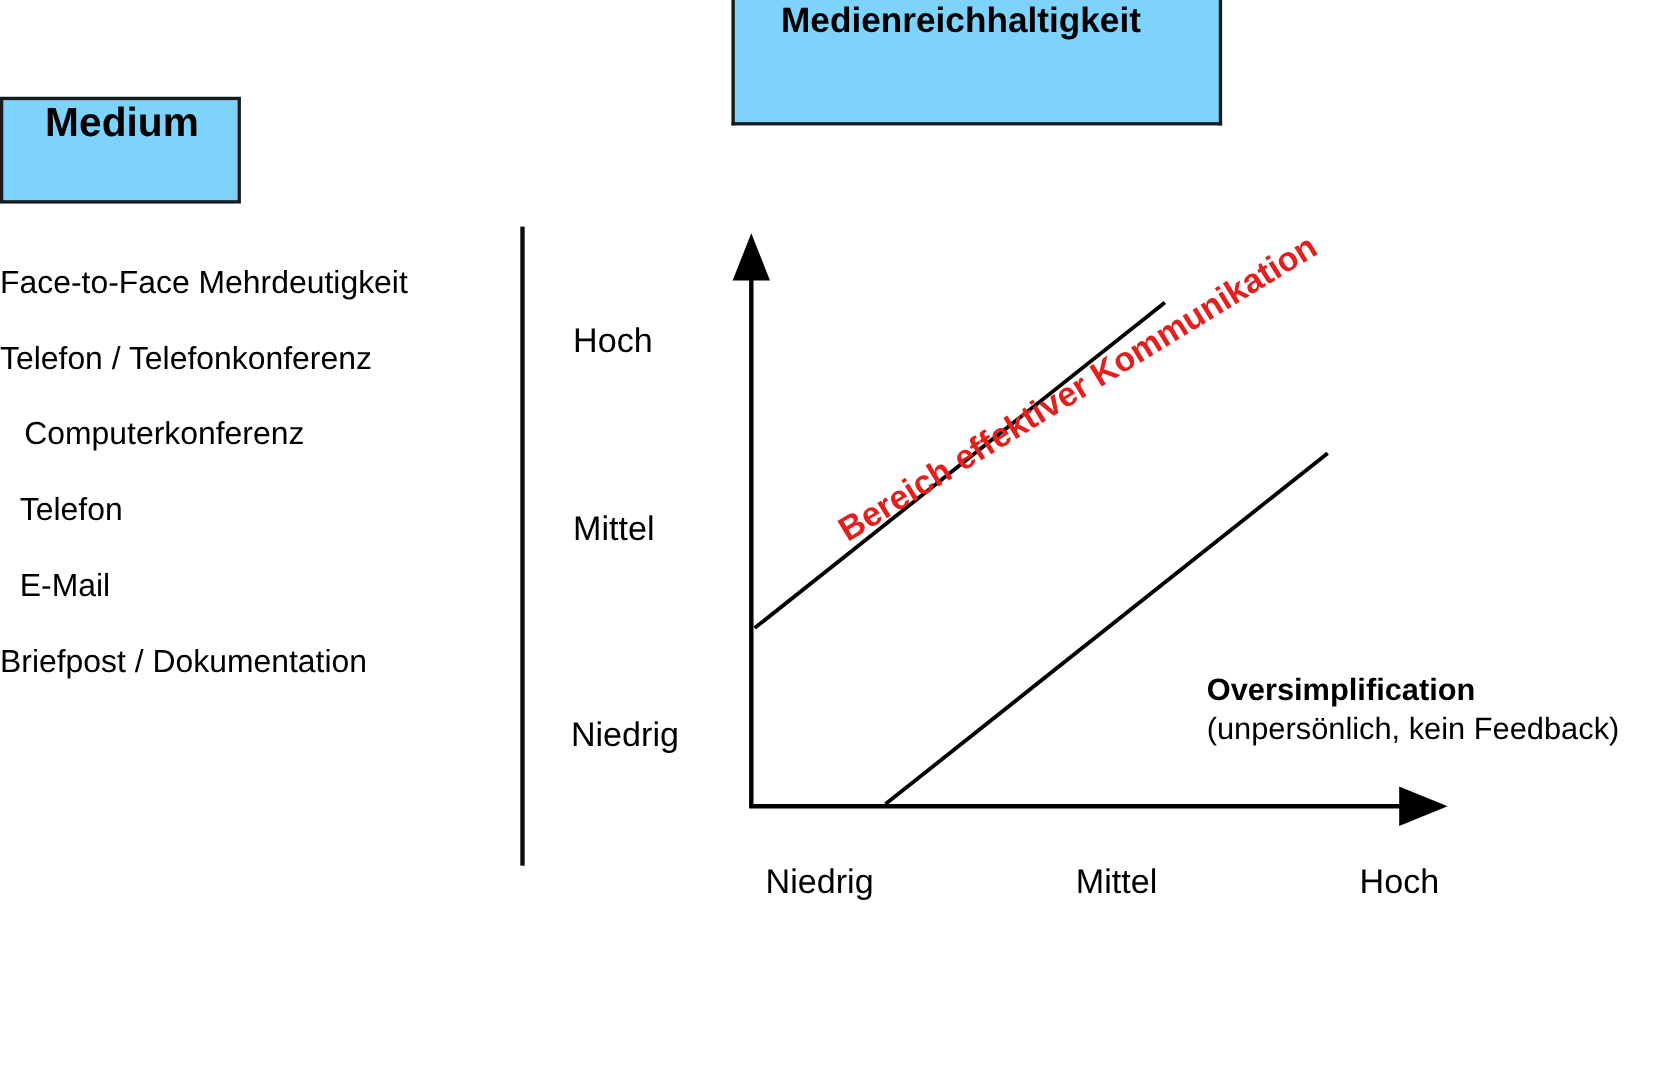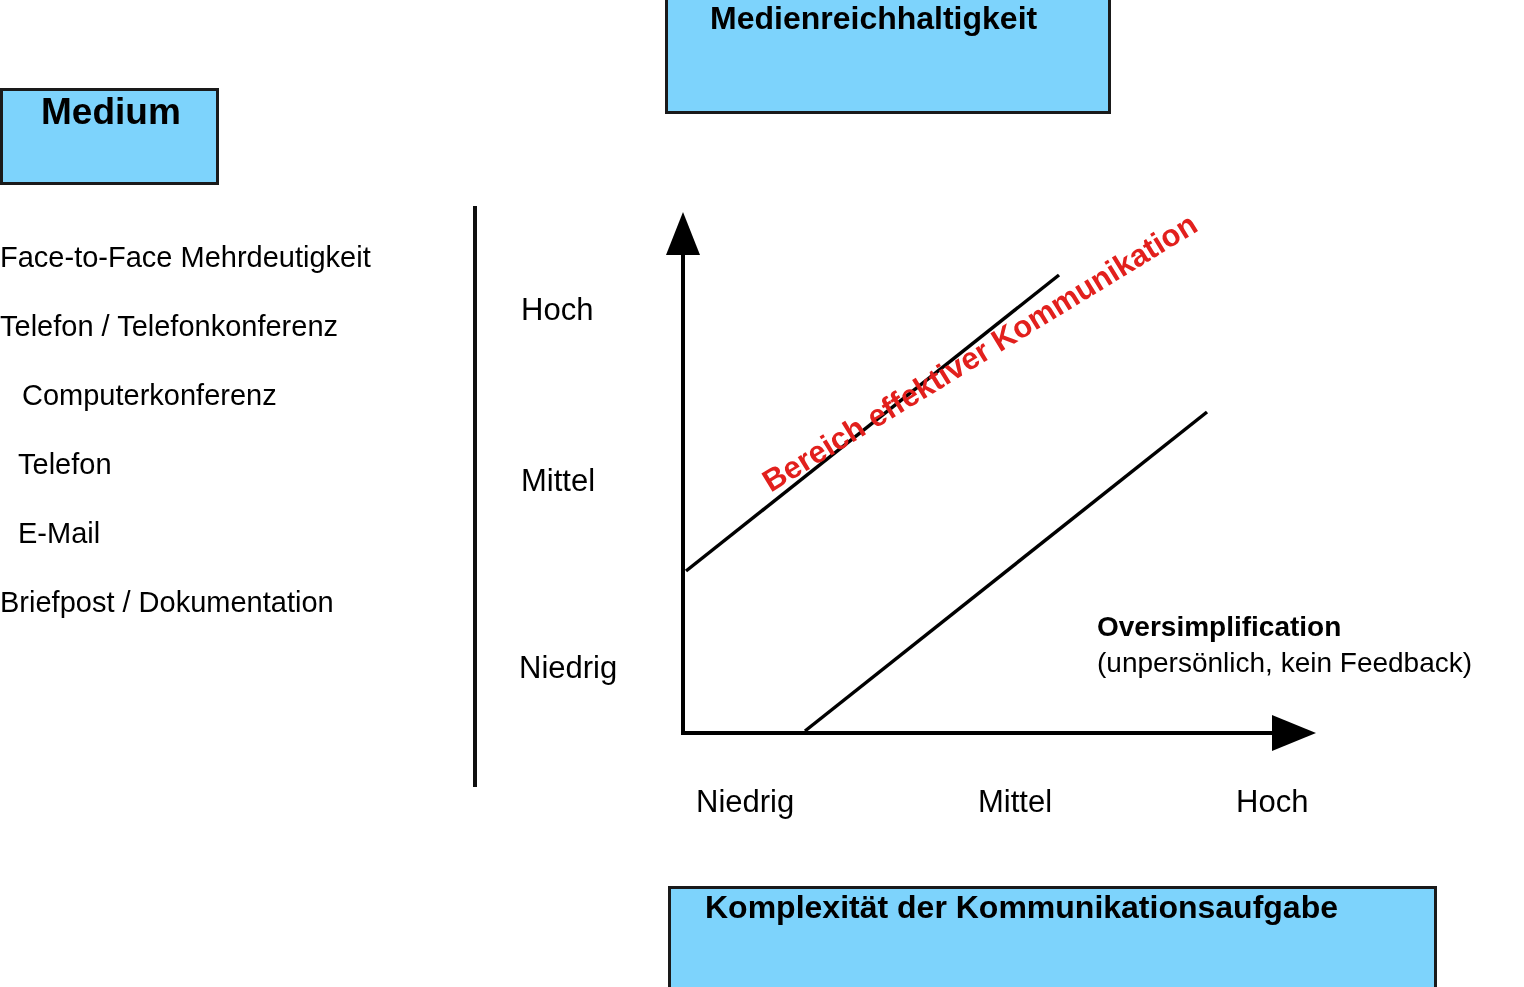--- a/index.html
+++ b/index.html
@@ -144,23 +144,20 @@
 <div id="stage">
 
   <div class="title-box" id="medium-box">
     <span class="label">Medium</span>
   </div>
 
   <div class="title-box" id="richness-box">
     <span class="label">Medienreichhaltigkeit</span>
   </div>
 
-  <div class="title-box" id="complexity-box">
-    <span class="label">Komplexität der Kommunikationsaufgabe</span>
-  </div>
 
   <div id="medium-list">
     <div class="medium-item">Face-to-Face Mehrdeutigkeit</div>
     <div class="medium-item">Telefon / Telefonkonferenz</div>
     <div class="medium-item indent-2">Computerkonferenz</div>
     <div class="medium-item indent-3">Telefon</div>
     <div class="medium-item indent-3">E-Mail</div>
     <div class="medium-item">Briefpost / Dokumentation</div>
   </div>
 

